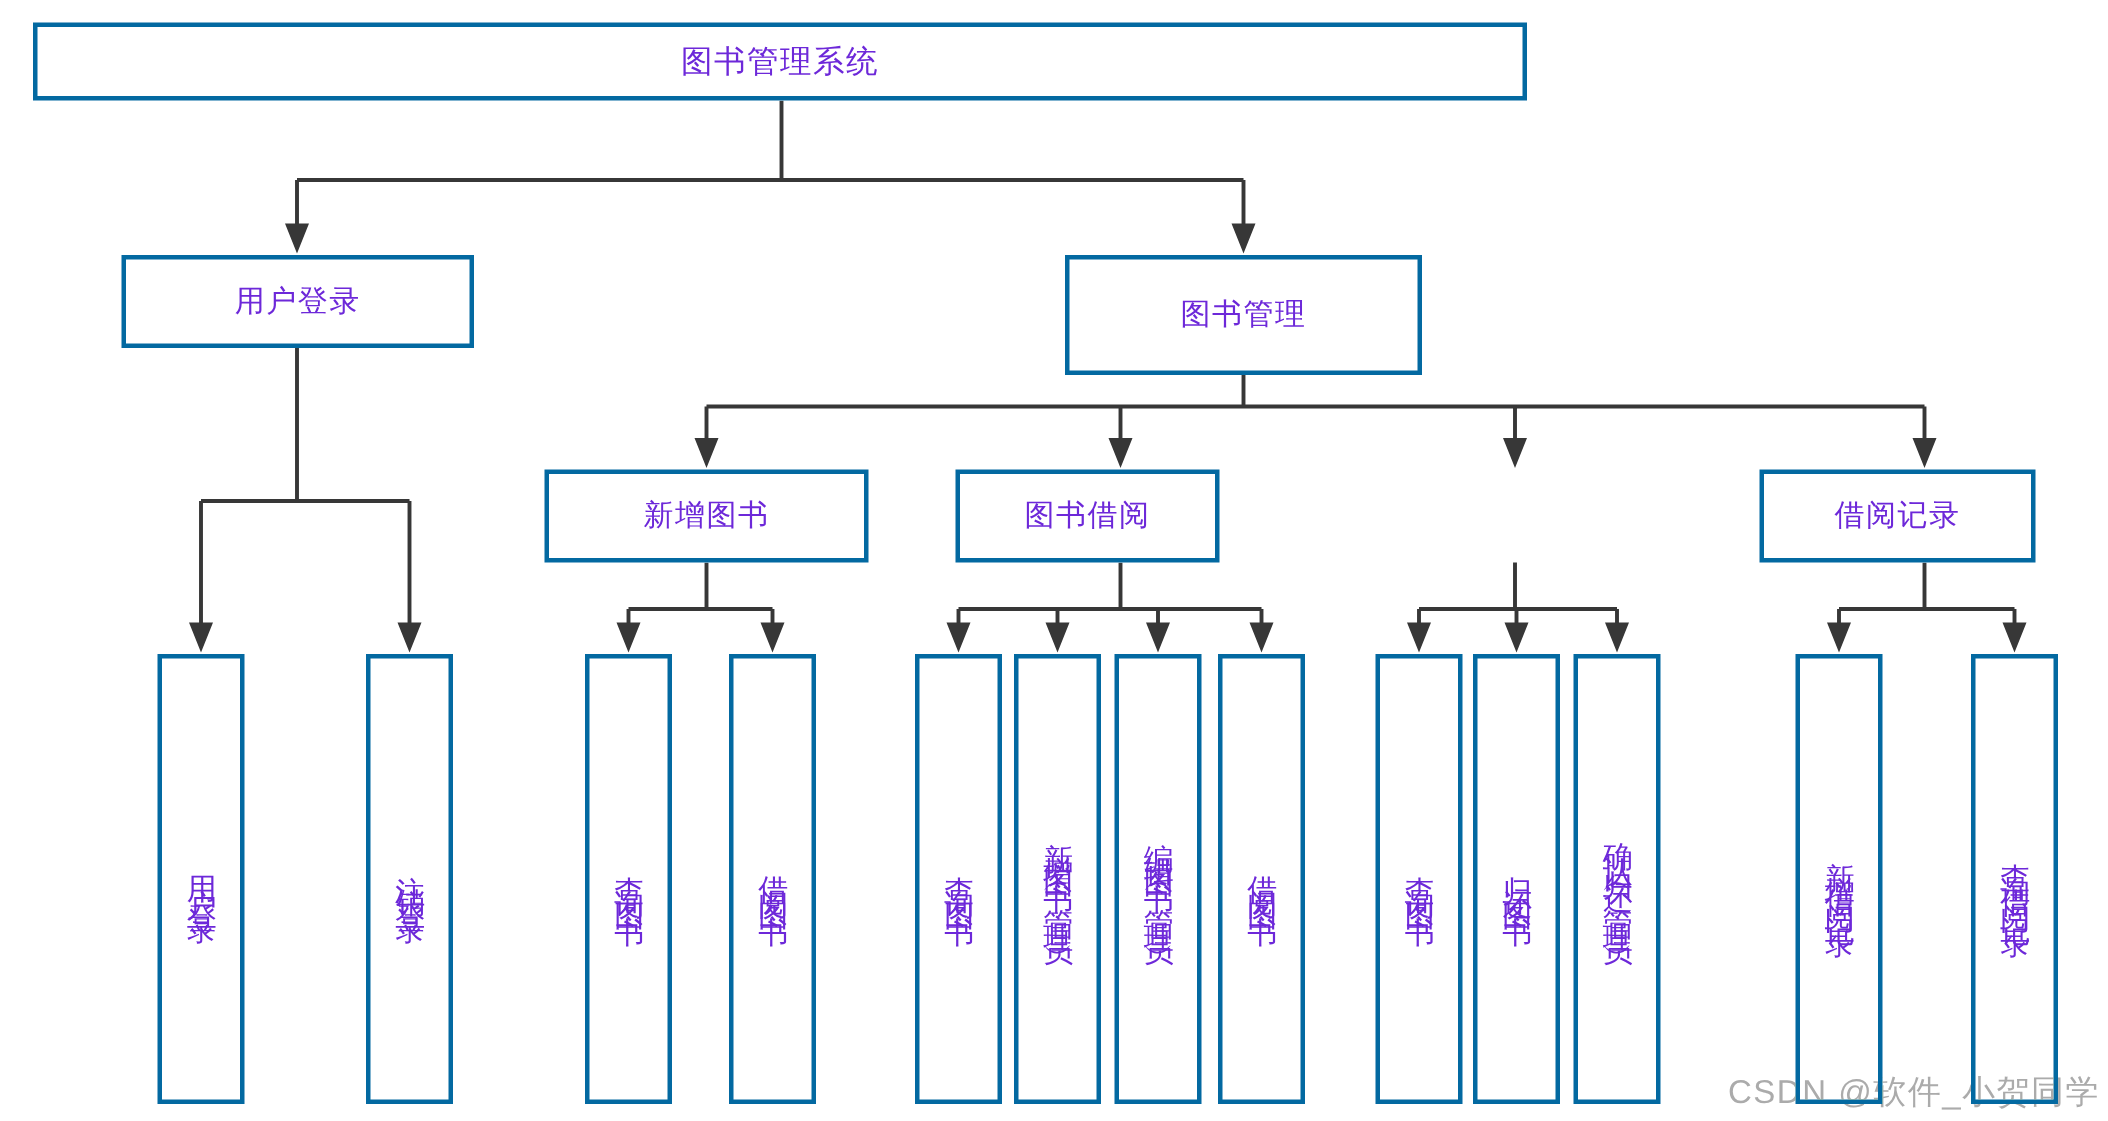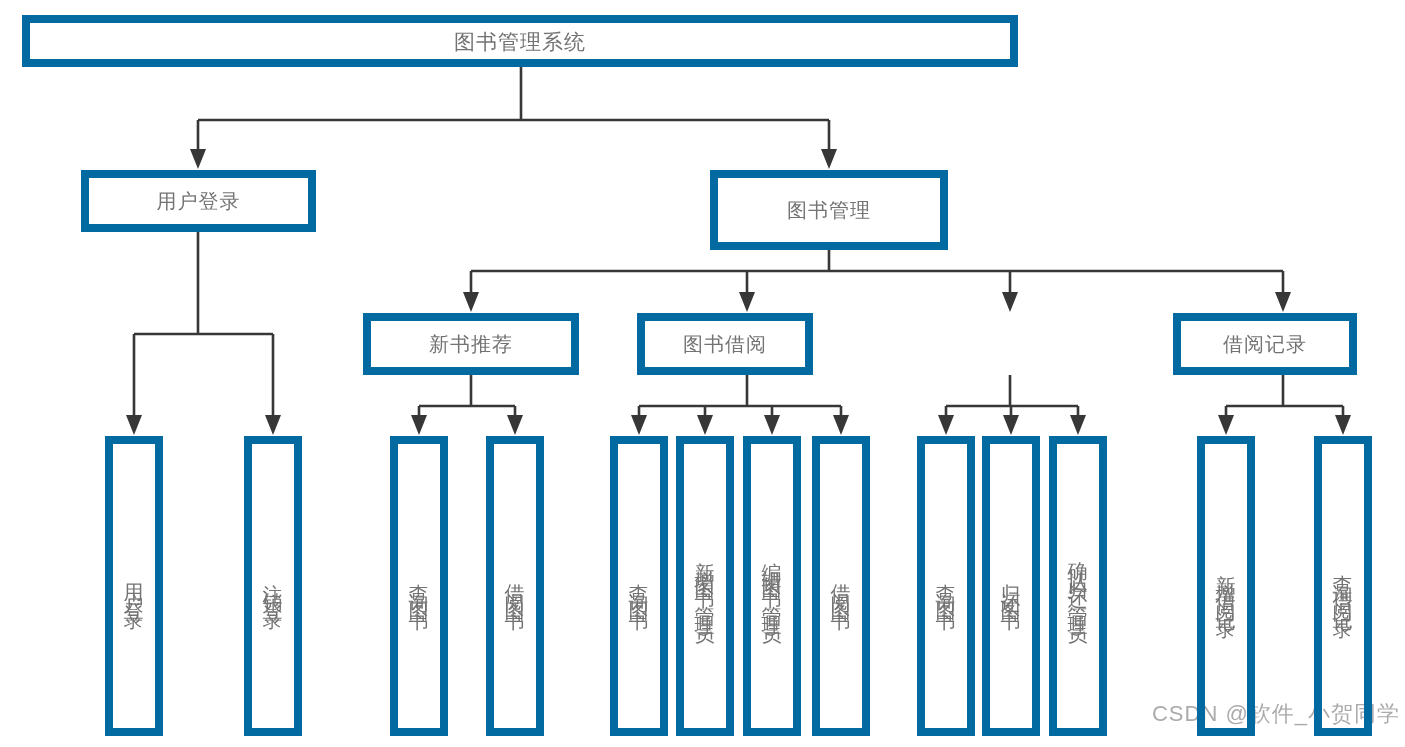--- a/index.html
+++ b/index.html
@@ -17,23 +17,23 @@
   }
   .connectors {
     position: absolute;
     left: 0;
     top: 0;
     z-index: 1;
   }
   .box {
     position: absolute;
     box-sizing: border-box;
-    border: 8px solid #0369a1;
+    border: 3px solid #0369a1;
     background: #ffffff;
-    color: #737373;
+    color: #6d28d9;
     display: flex;
     align-items: center;
     justify-content: center;
     z-index: 2;
     line-height: 1;
   }
   .hbox {
     font-size: 20px;
     letter-spacing: 1px;
   }
@@ -44,21 +44,21 @@
     top: 436px;
     height: 300px;
     writing-mode: vertical-lr;
     text-orientation: mixed;
     font-size: 20px;
     letter-spacing: 9px;
   }
   .watermark {
     position: absolute;
     right: 5px;
-    bottom: 18px;
+    bottom: 4px;
     font-size: 22px;
     color: #ababab;
     letter-spacing: 1px;
     z-index: 5;
     mix-blend-mode: darken;
     white-space: nowrap;
     text-align: right;
   }
 </style>
 </head>
@@ -81,21 +81,21 @@
          M631 415 h16 l-8 20 z M697 415 h16 l-8 20 z M764 415 h16 l-8 20 z M833 415 h16 l-8 20 z
          M938 415 h16 l-8 20 z M1003 415 h16 l-8 20 z M1070 415 h16 l-8 20 z
          M1218 415 h16 l-8 20 z M1335 415 h16 l-8 20 z" fill="#373737" stroke="none"></path>
   </svg>
 
   <div class="box hbox rootbox" style="left:22px;top:15px;width:996px;height:52px">图书管理系统</div>
 
   <div class="box hbox" style="left:81px;top:170px;width:235px;height:62px">用户登录</div>
   <div class="box hbox" style="left:710px;top:170px;width:238px;height:80px">图书管理</div>
 
-  <div class="box hbox" style="left:363px;top:313px;width:216px;height:62px">新书推荐</div>
+  <div class="box hbox" style="left:363px;top:313px;width:216px;height:62px">新增图书</div>
   <div class="box hbox" style="left:637px;top:313px;width:176px;height:62px">图书借阅</div>
   <div class="box hbox" style="left:1173px;top:313px;width:184px;height:62px">借阅记录</div>
 
   <div class="box vbox" style="left:105px;width:58px">用户登录</div>
   <div class="box vbox" style="left:244px;width:58px">注销登录</div>
 
   <div class="box vbox" style="left:390px;width:58px">查询图书</div>
   <div class="box vbox" style="left:486px;width:58px">借阅图书</div>
 
   <div class="box vbox" style="left:610px;width:58px">查询图书</div>

